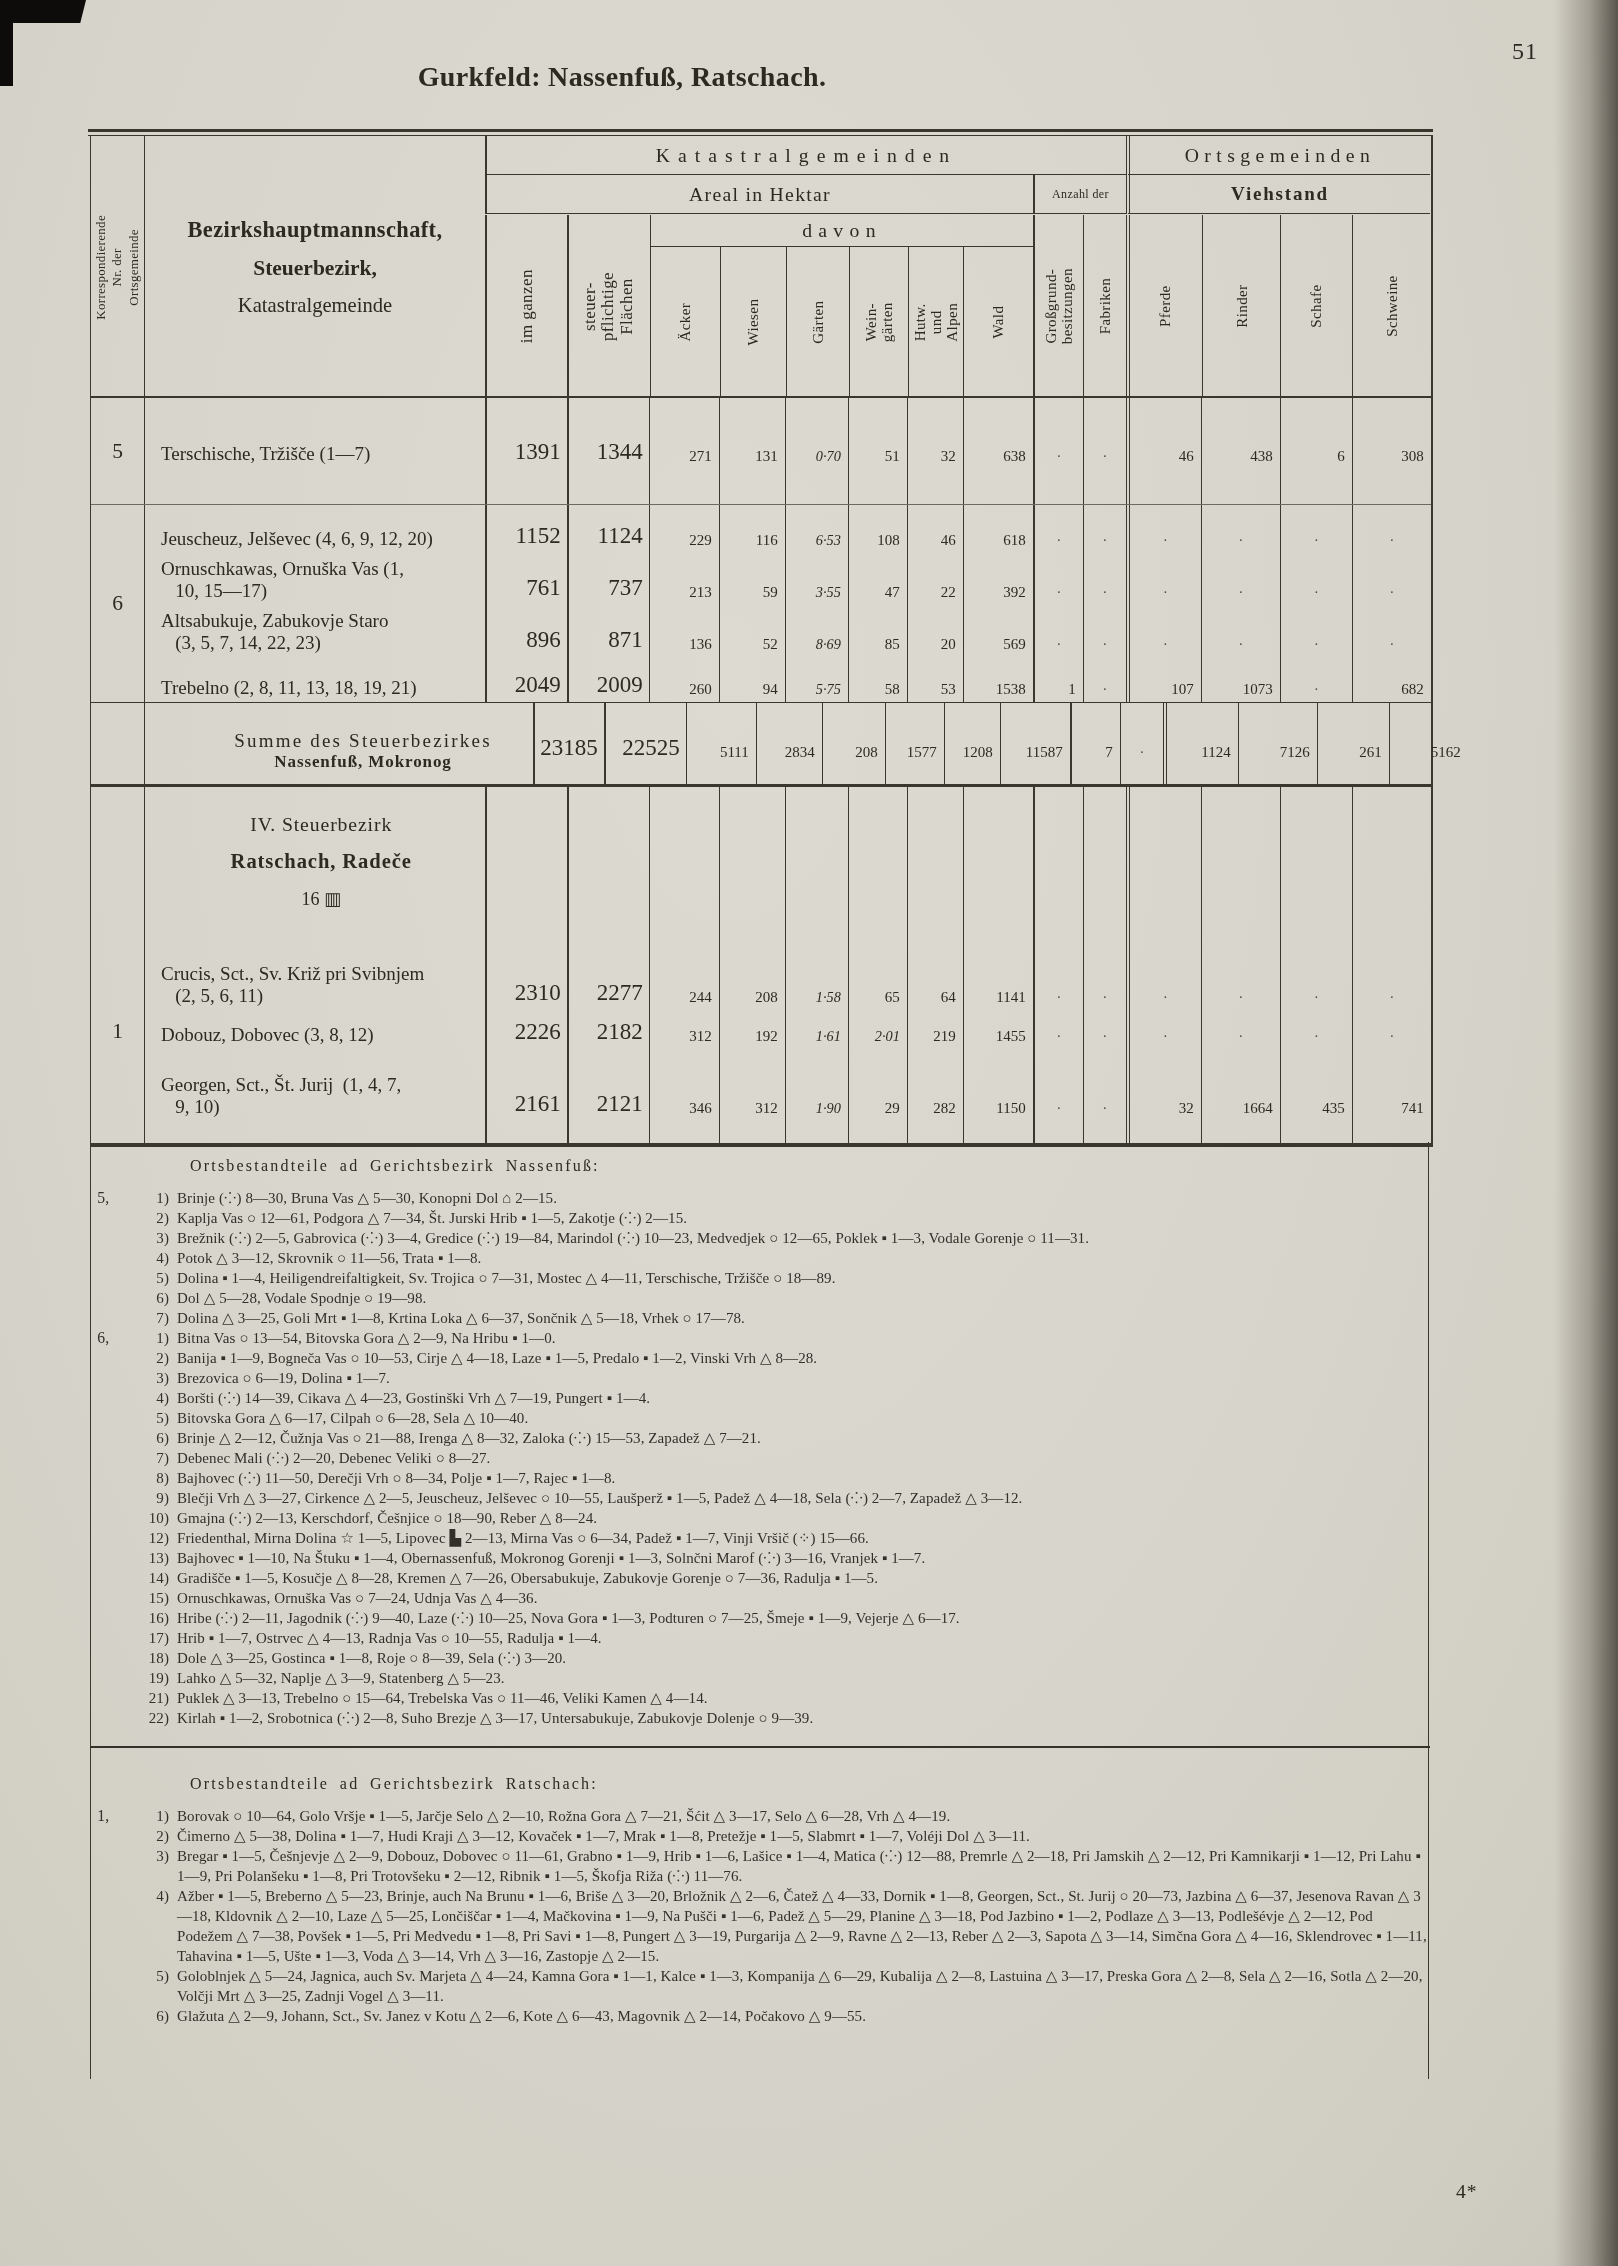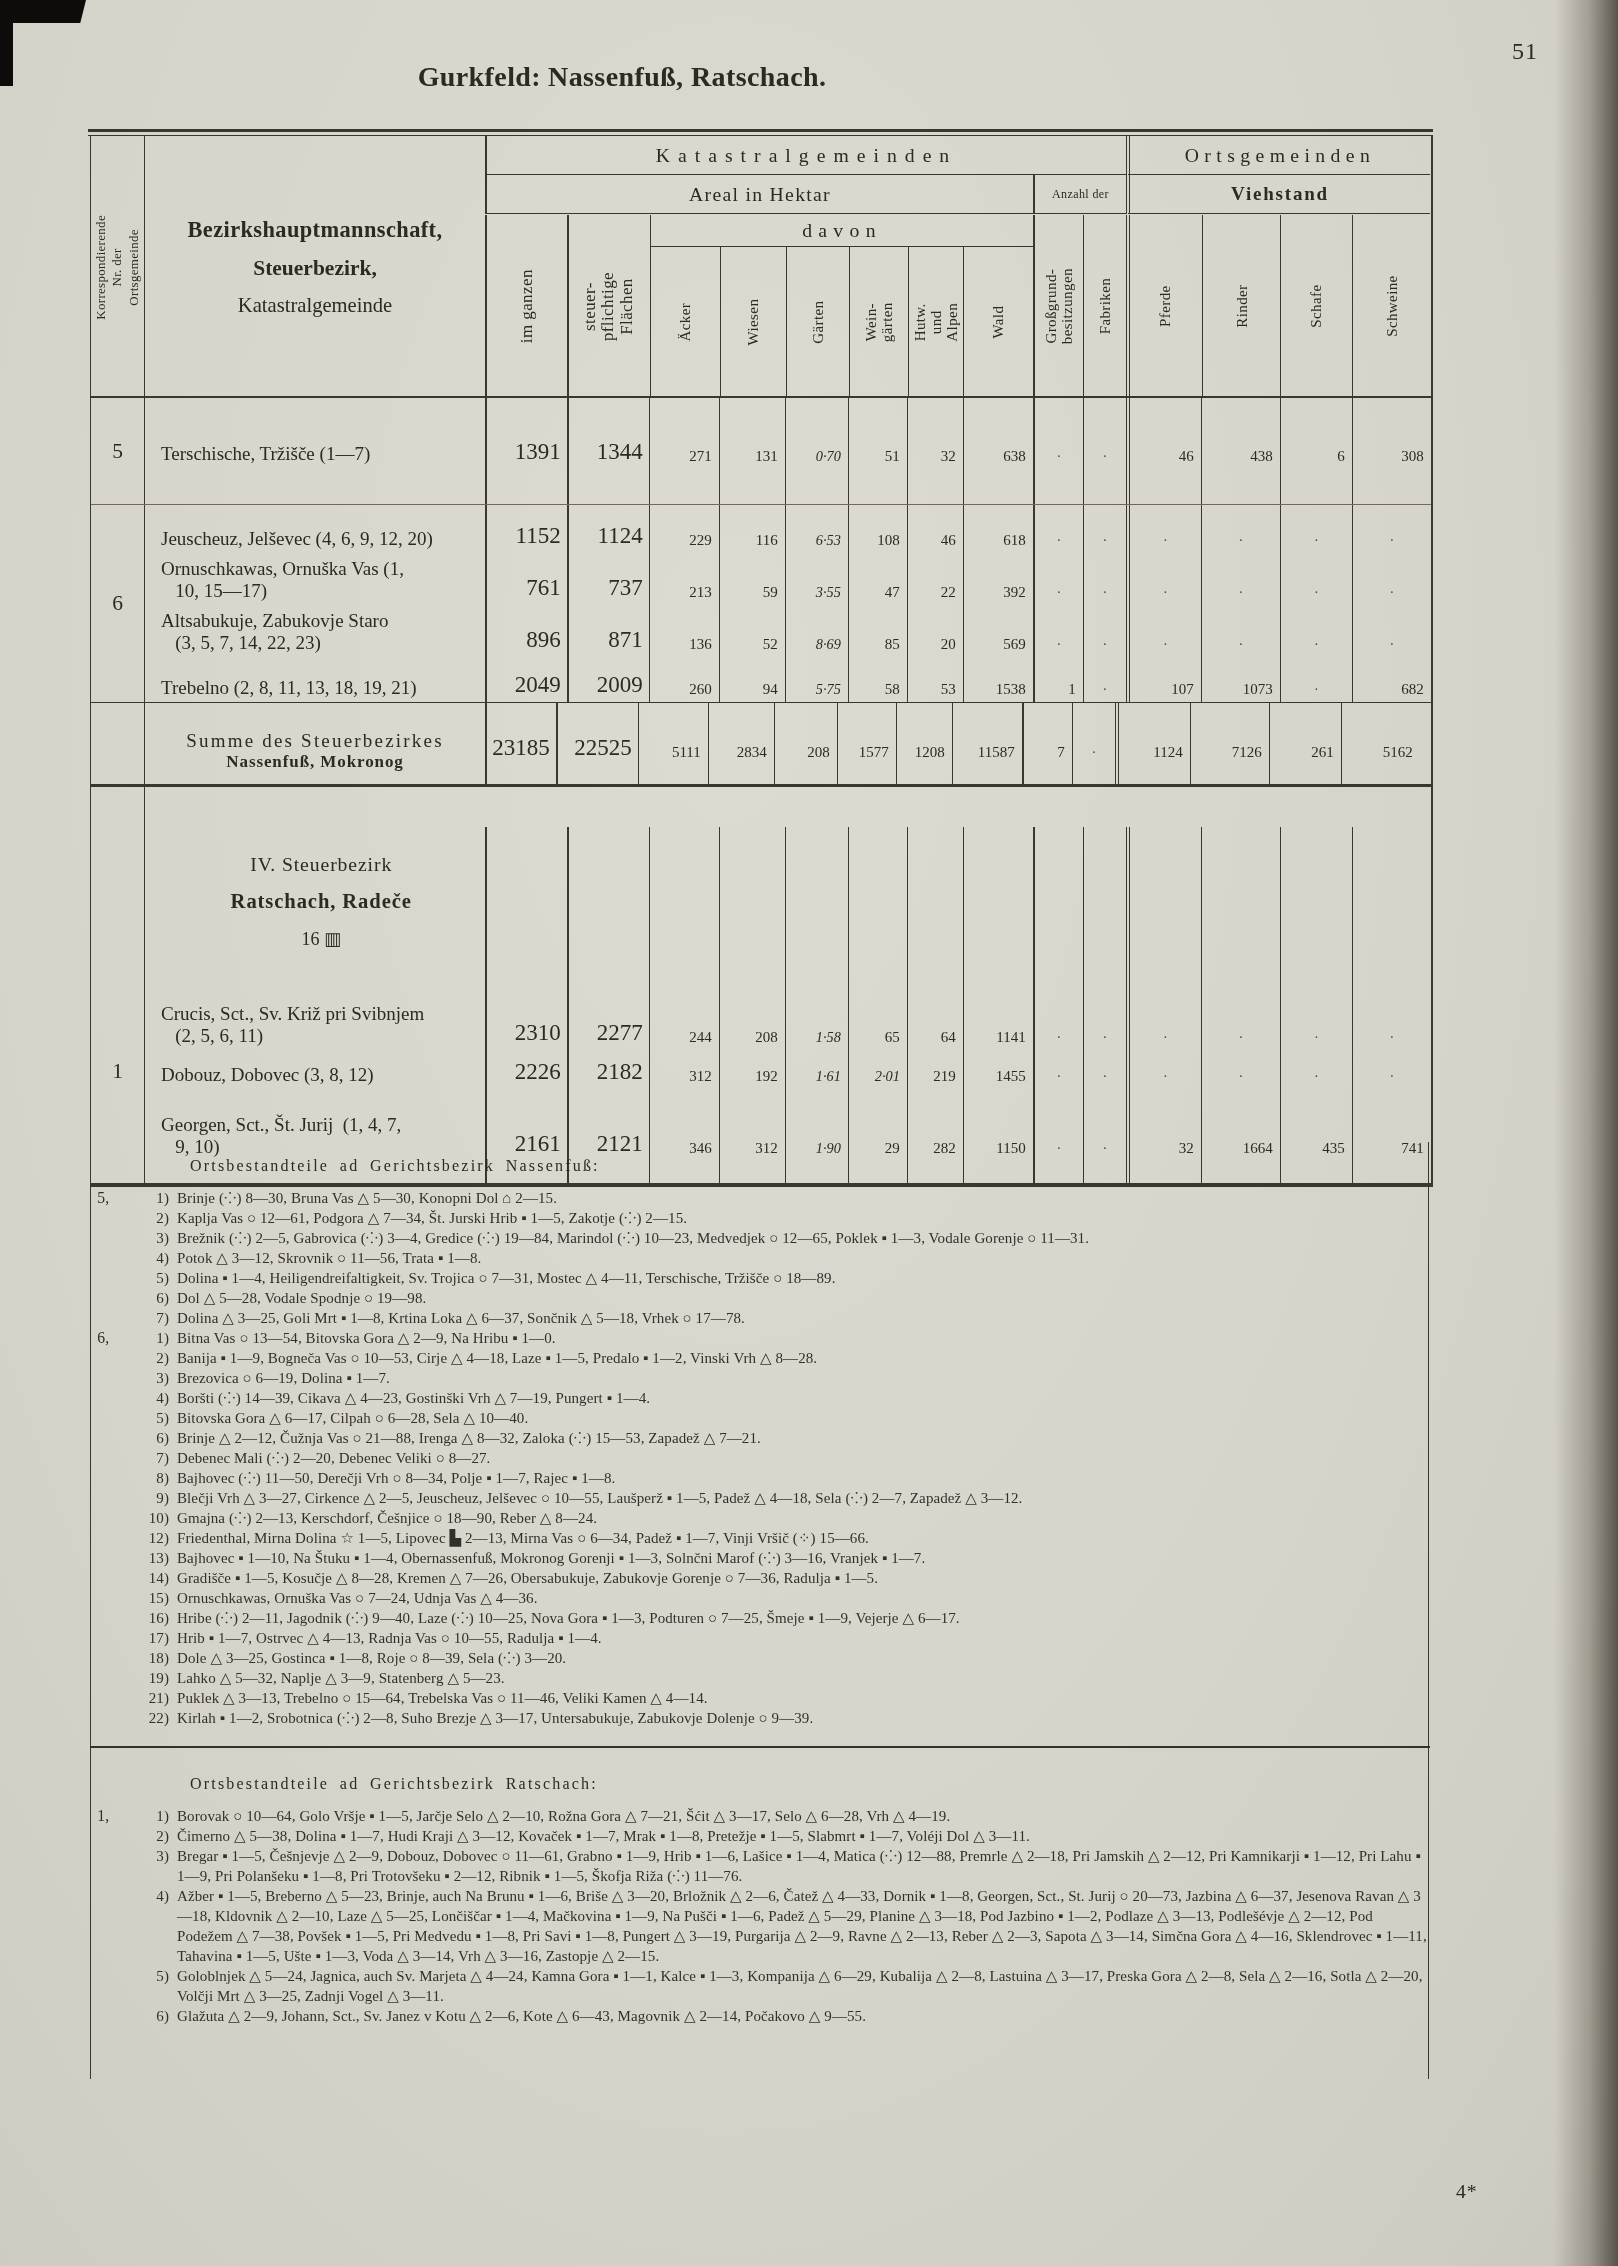--- a/index.html
+++ b/index.html
@@ -42,21 +42,21 @@
   .orts{letter-spacing:5.4px;}
   .areal{letter-spacing:1.3px;}
   .davon{letter-spacing:6.3px;}
   .anzahl{font-size:12px;letter-spacing:0.4px;}
   .vieh{letter-spacing:1.8px;font-weight:bold;font-size:19px;}
   .cornertext{transform:rotate(-90deg);text-align:center;font-size:13px;line-height:1.25;letter-spacing:0.3px;width:242px;}
   
   .blk{display:flex;}
   .sep-light{border-bottom:1.3px solid #6e6b5e;}
   .sep-med{border-bottom:1.8px solid var(--ln);}
-  .sep-heavy{border-bottom:3.1px solid var(--ln);}
+  .sep-heavy{border-bottom:3.1px solid var(--ln);gap:48px;}
   .nrc{width:54px;border-right:1.3px solid var(--ln);display:flex;align-items:center;justify-content:center;
        font-size:21.5px;flex:none;}
   .rows{flex:1;}
   .srow{display:flex;}
   .srow>div{align-self:stretch;display:flex;align-items:flex-end;justify-content:flex-end;}
   .nmc{width:340px;flex-direction:column;align-items:flex-start !important;justify-content:flex-end;
        padding-left:16px;padding-right:3.6px;font-size:19px;line-height:1.14;white-space:pre-wrap;}
   .vc{padding-right:7.2px;font-size:15px;}
   .vc.bignum{font-size:23px;padding-right:6.3px;}
   .vc.dot{justify-content:center;padding-right:0;color:#4d4a3f;font-size:14.3px;}
@@ -306,21 +306,21 @@
               <div class="vc bdd" style="width: 75px; padding-bottom: 23px;">1124</div>
               <div class="vc b1" style="width: 79px; padding-bottom: 23px;">7126</div>
               <div class="vc b1" style="width: 72px; padding-bottom: 23px;">261</div>
               <div class="vc b1" style="width: 79px; padding-bottom: 23px;">5162</div>
             </div>
           </div>
         </div>
         <div class="blk section">
           <div class="nrc"></div>
           <div class="rows">
-            <div class="srow" style="height: 152px; margin-top: 40px;">
+            <div class="srow" style="height: 152px;">
               <div class="nmc" style="padding-bottom: 3.6px;"><div class="sec1">IV. Steuerbezirk</div><div class="sec2">Ratschach, Radeče</div><div class="sec3">16 ▥</div></div>
               <div class="vc b2 bignum" style="width: 82px; padding-bottom: 0px;"></div>
               <div class="vc bd bignum" style="width: 82px; padding-bottom: 0px;"></div>
               <div class="vc b1" style="width: 70px; padding-bottom: 0px;"></div>
               <div class="vc b1" style="width: 66px; padding-bottom: 0px;"></div>
               <div class="vc b1" style="width: 63px; padding-bottom: 0px;"></div>
               <div class="vc b1" style="width: 59px; padding-bottom: 0px;"></div>
               <div class="vc b1" style="width: 56px; padding-bottom: 0px;"></div>
               <div class="vc b1" style="width: 70px; padding-bottom: 0px;"></div>
               <div class="vc bd" style="width: 50px; padding-bottom: 0px;"></div>

